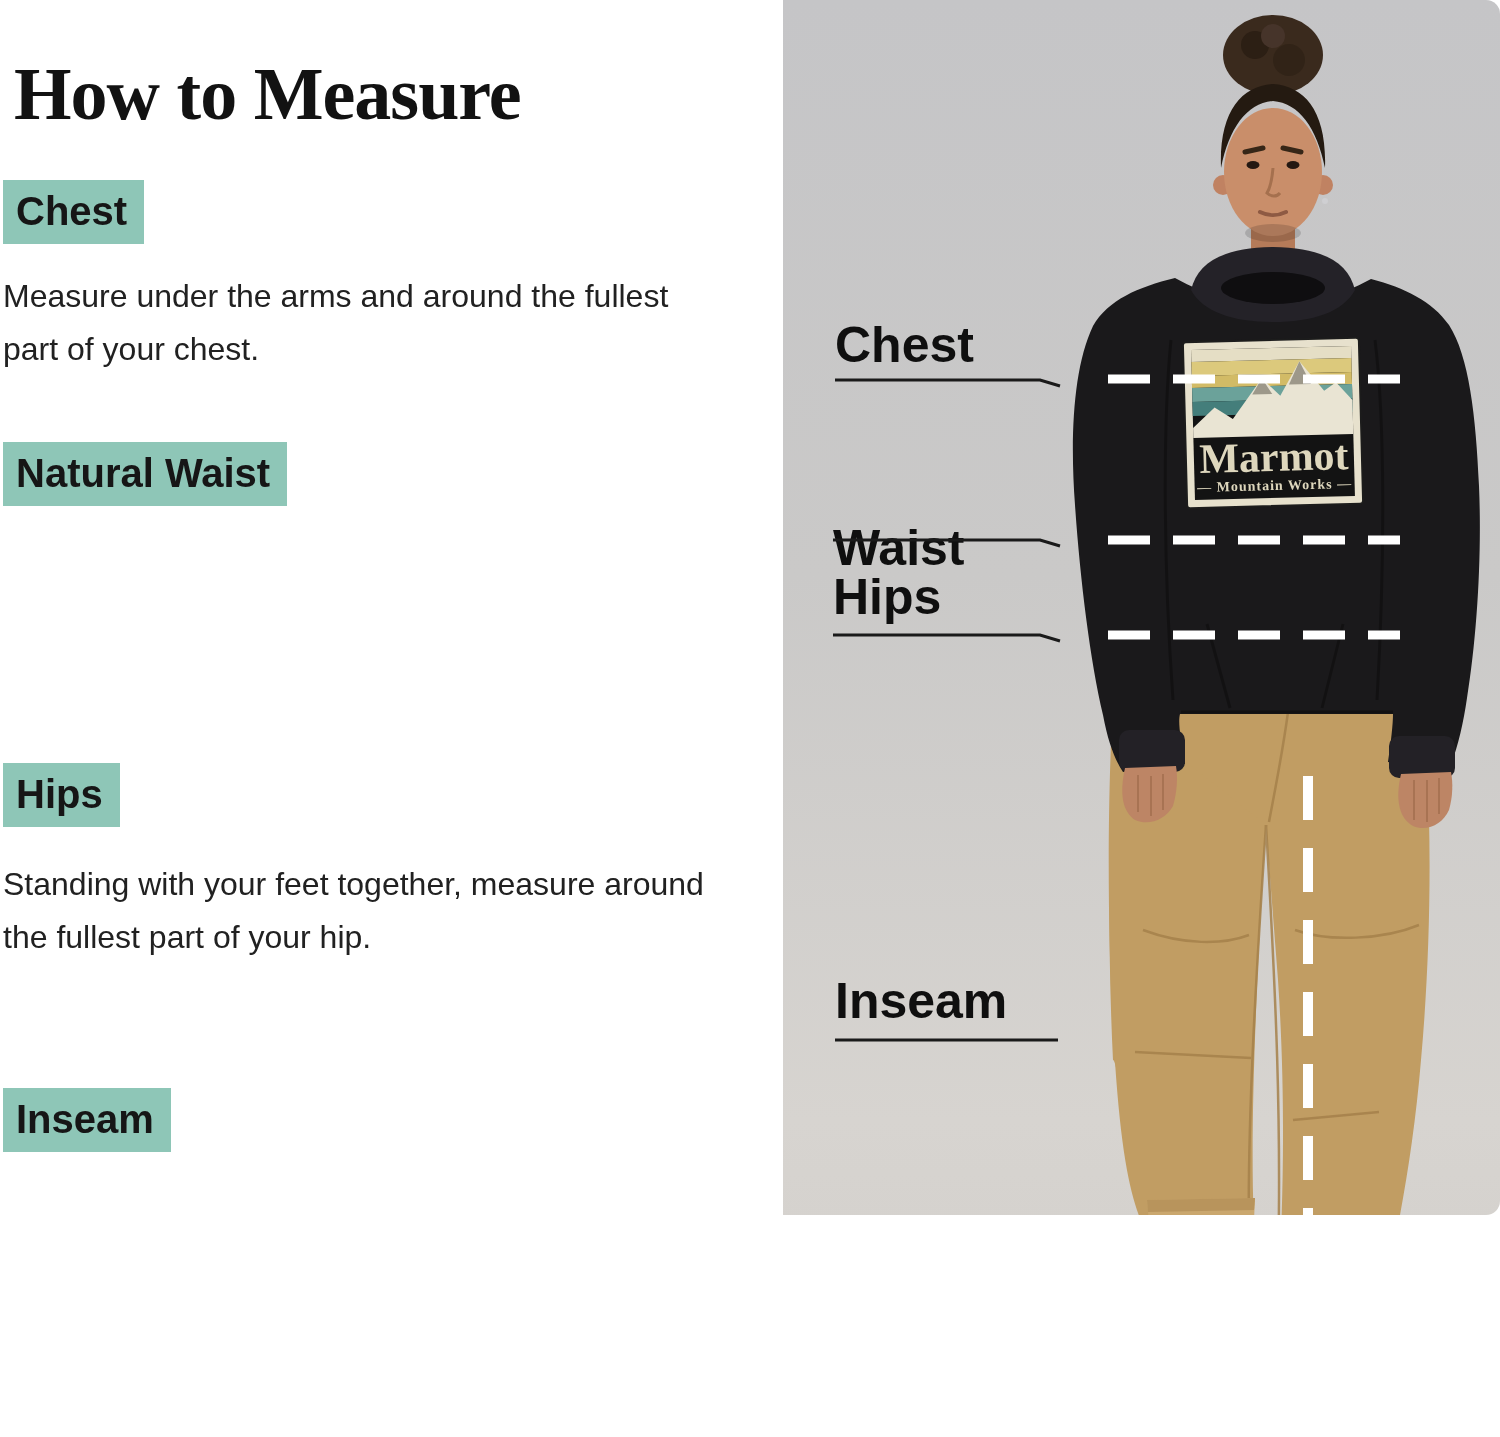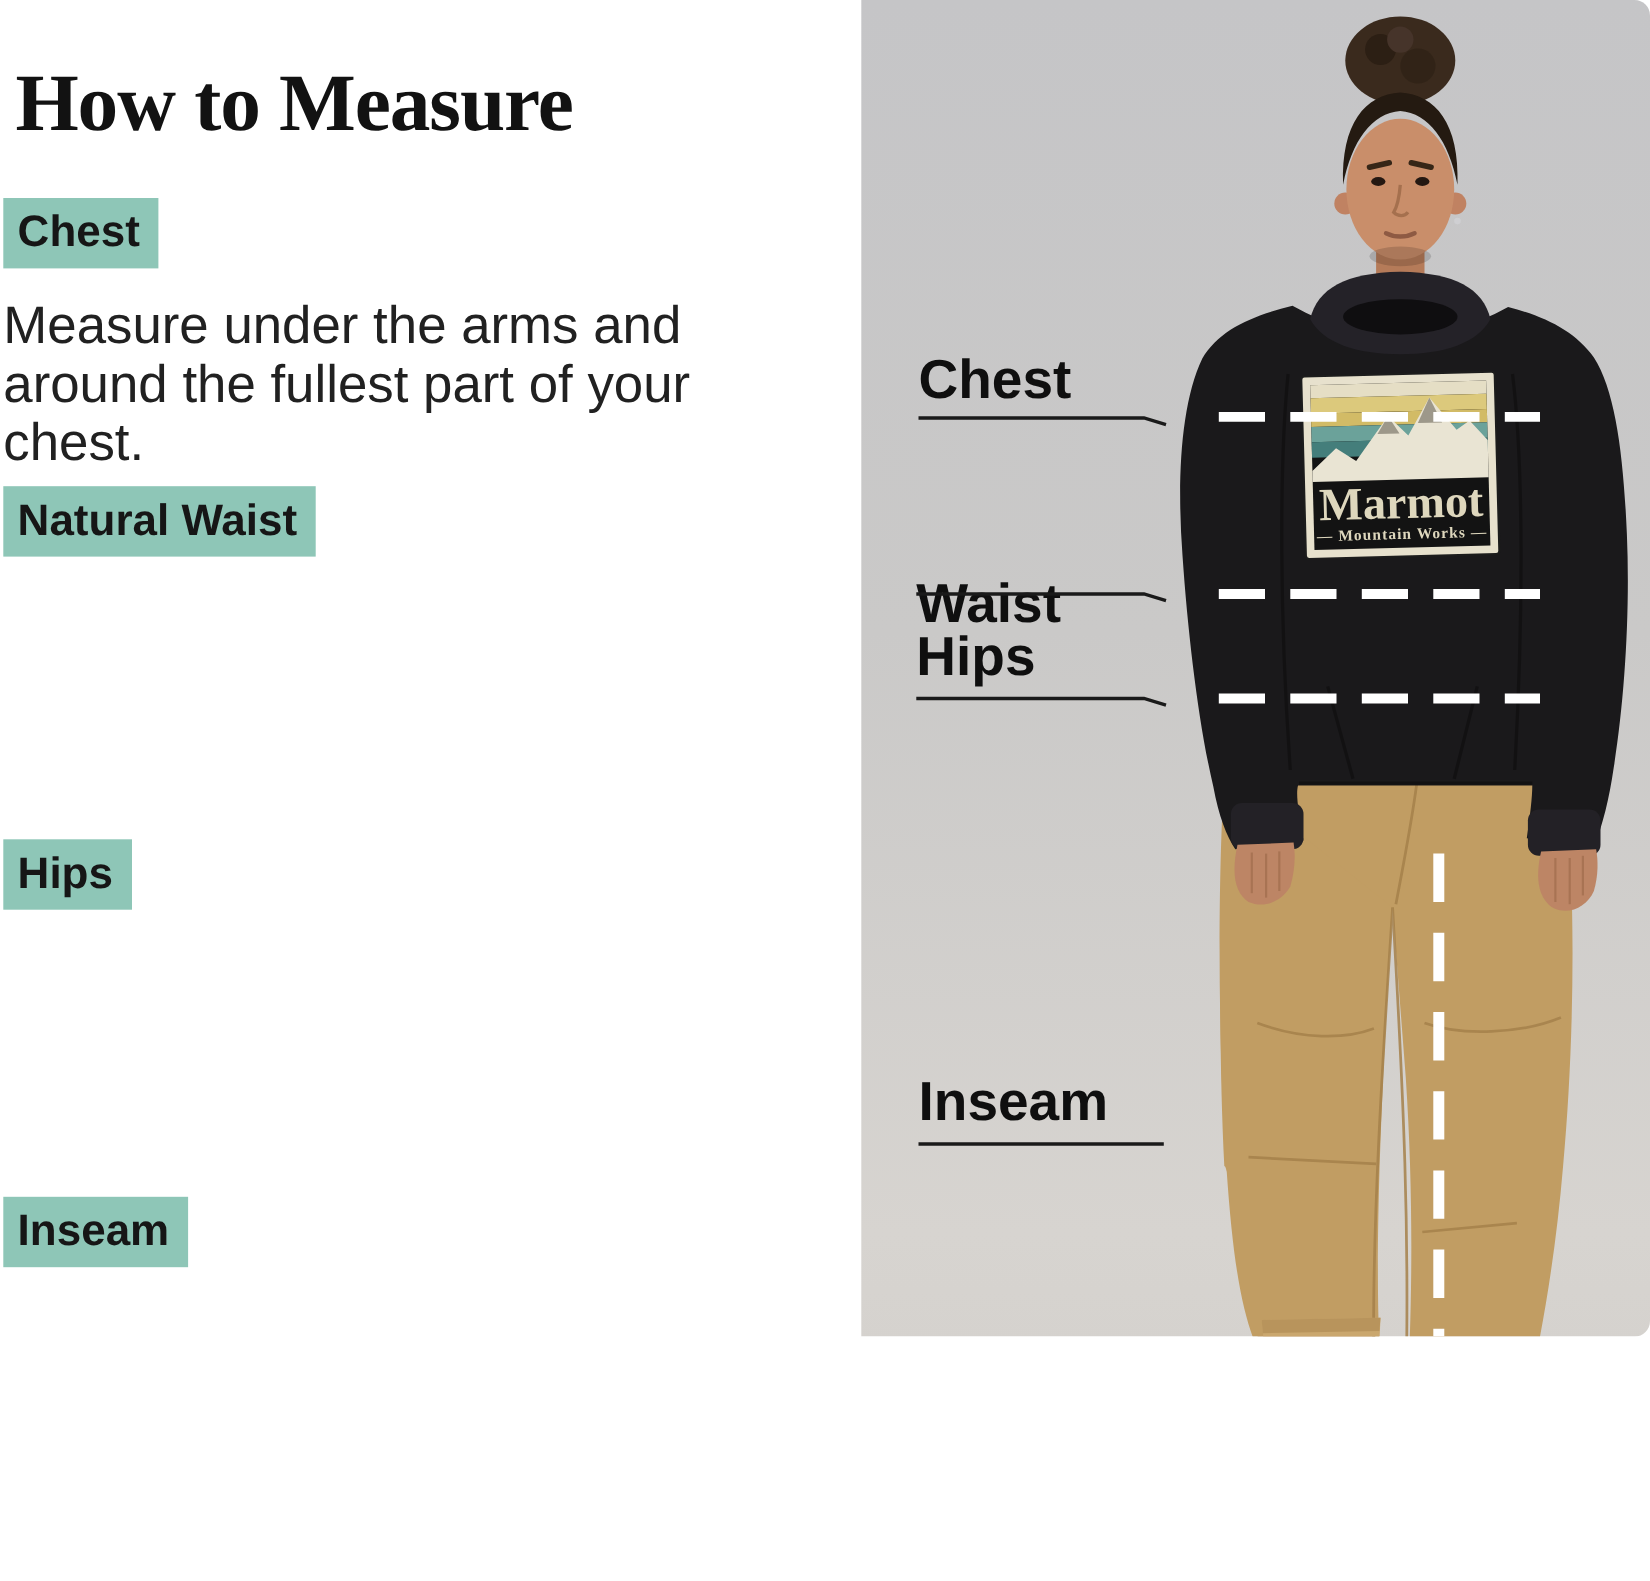--- a/index.html
+++ b/index.html
@@ -17,21 +17,21 @@
     position:absolute;left:3px;display:inline-block;
     background:#8ec6b7;color:#161616;font-weight:700;font-size:40px;
     padding:11px 17px 13px 13px;line-height:1;white-space:nowrap;
   }
   .chip.chest{top:180px;}
   .chip.nwaist{top:442px;}
   .chip.hips{top:763px;}
   .chip.inseam{top:1088px;}
   .para{
     position:absolute;left:3px;width:708px;
-    font-size:48px;line-height:53px;color:#212121;
+    font-size:32px;line-height:53px;color:#212121;
   }
   .para.chest{top:270px;}
   .para.nwaist{top:537px;}
   .para.hips{top:858px;}
   .para.inseam{top:1182px;}
   
   .photo-panel{
     position:absolute;left:783px;top:0;width:717px;height:1437px;
     background:linear-gradient(180deg,#c5c5c7 0%,#cac9c8 40%,#d7d4d0 78%,#d2cfcb 96%,#c1bfbc 99%,#bcbab8 100%);
   }
@@ -53,20 +53,21 @@
 <div class="canvas">
 
   <div class="page-title">How to Measure</div>
 
   <div class="chip chest">Chest</div>
   <div class="para chest">Measure under the arms and around the fullest part of your chest.</div>
 
   <div class="chip nwaist">Natural Waist</div>
 
   <div class="chip hips">Hips</div>
+  <div class="para hips">Standing with your feet together, measure around the fullest part of your hip.</div>
 
   <div class="chip inseam">Inseam</div>
 
   <div class="photo-panel">
     <svg width="717" height="1437" viewBox="0 0 717 1437">
 
       <g>
         <ellipse cx="480" cy="1395" rx="250" ry="34" fill="rgba(110,105,98,0.15)"></ellipse>
         <ellipse cx="410" cy="1352" rx="95" ry="16" fill="rgba(70,65,58,0.20)"></ellipse>
         <ellipse cx="532" cy="1408" rx="100" ry="15" fill="rgba(70,65,58,0.22)"></ellipse>

